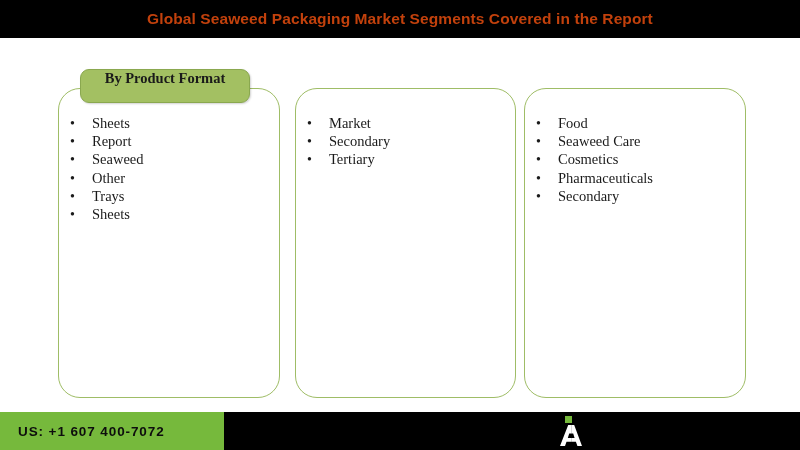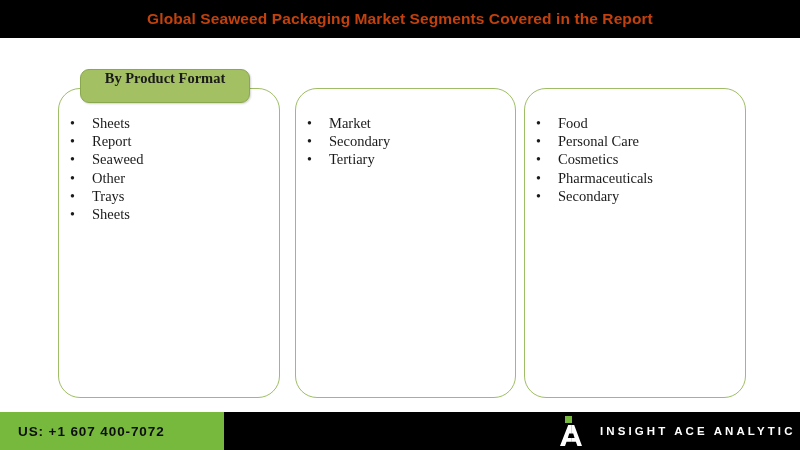--- a/index.html
+++ b/index.html
@@ -228,21 +228,21 @@
   </ul>
 
   <div class="card card-3"></div>
   <ul class="card-list card-list-3">
     <li>
       <span class="bullet">•</span>
       <span class="item-label">Food</span>
     </li>
     <li>
       <span class="bullet">•</span>
-      <span class="item-label">Personal Care</span>
+      <span class="item-label">Seaweed Care</span>
     </li>
     <li>
       <span class="bullet">•</span>
       <span class="item-label">Cosmetics</span>
     </li>
     <li>
       <span class="bullet">•</span>
       <span class="item-label">Pharmaceuticals</span>
     </li>
     <li>
@@ -258,15 +258,14 @@
     <span class="footer-phone-text">US: +1 607 400-7072</span>
   </div>
   <div class="footer-brand">
     <span class="brand-mark">
       <svg width="26" height="32" viewBox="0 0 26 32">
         <rect x="9" y="1" width="7" height="7" fill="#76b93c"></rect>
         <path d="M12.2 10 L4 31 L9.0 31 L10.5 26.7 L15.2 26.7 L15.2 22.9 L11.8 22.9 L13.2 18.6 L15.2 18.6 L15.2 10 Z" fill="#ffffff"></path>
         <path d="M15.2 10 L15.2 18.6 L17.2 18.6 L18.6 22.9 L15.2 22.9 L15.2 26.7 L19.9 26.7 L21.4 31 L26 31 L18.2 10 Z" fill="#ffffff"></path>
       </svg>
     </span>
-    <span class="brand-name">INSIGHT ACE ANALYTIC</span>
   </div>
 </div>
 
 </body></html>

